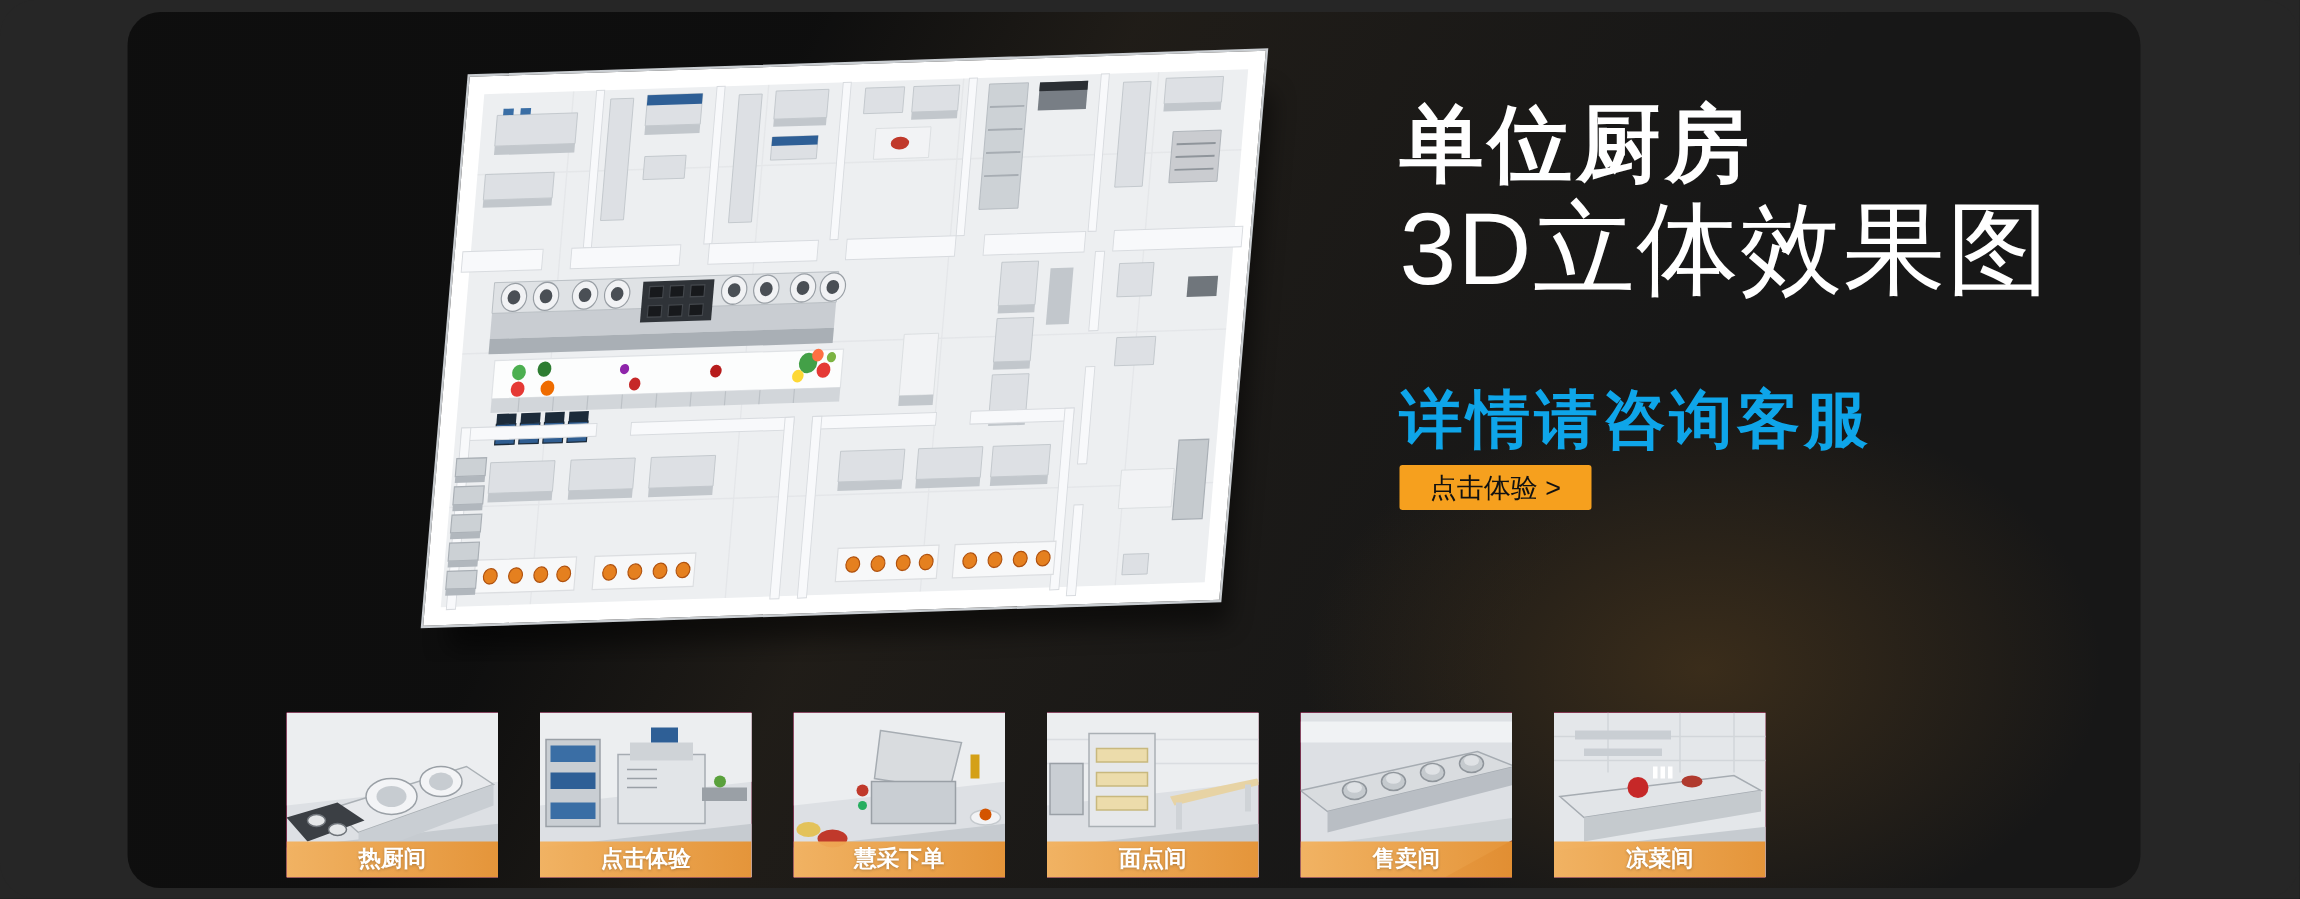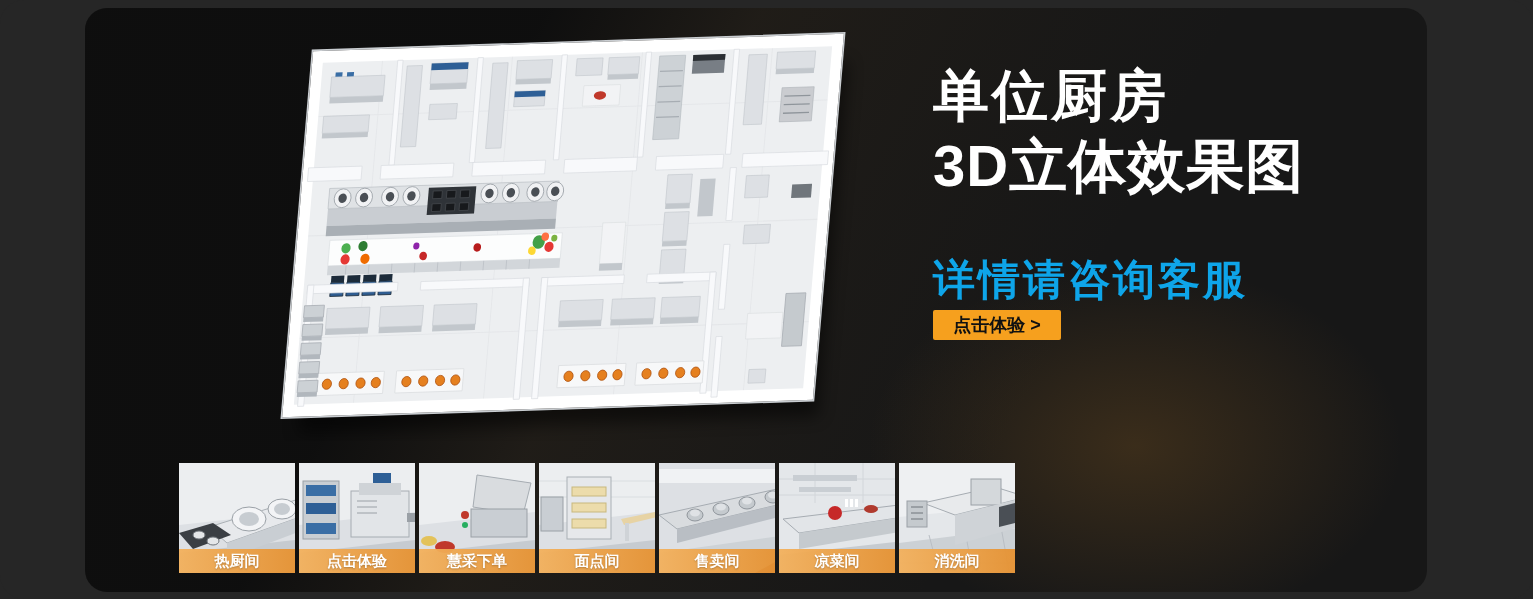--- a/index.html
+++ b/index.html
@@ -9,31 +9,31 @@
          border-radius:22px;overflow:hidden;}
   .beam{position:absolute;left:0;top:0;width:100%;height:100%;pointer-events:none;
         background:linear-gradient(118deg, rgba(0,0,0,0.38) 28%, rgba(96,68,30,0.12) 41%,
                    rgba(96,68,30,0.05) 56%, rgba(0,0,0,0) 70%);}
   .glow{position:absolute;left:760px;top:240px;width:580px;height:360px;pointer-events:none;
         background:radial-gradient(ellipse at 50% 55%, rgba(140,95,35,0.30), rgba(140,95,35,0) 65%);}
   .floorplan{position:absolute;left:143px;top:18px;width:680px;height:415px;}
 
   .title{position:absolute;left:848px;top:56px;margin:0;color:#fff;z-index:3;}
   .t1{display:block;font-size:56px;line-height:64px;font-weight:800;letter-spacing:3px;}
-  .t2{display:block;font-size:58px;line-height:76px;font-weight:700;letter-spacing:1px;text-align:right;}
+  .t2{display:block;font-size:68px;line-height:76px;font-weight:400;letter-spacing:1px;text-align:right;}
   .subtitle{position:absolute;left:848px;top:244px;font-size:42px;font-weight:800;
             letter-spacing:3px;color:#0ea5e9;z-index:3;}
   .cta{position:absolute;left:848px;top:302px;width:128px;height:30px;border:none;cursor:pointer;
-       background:#F6A01E;color:#111;font-size:18px;font-weight:700;border-radius:2px;
+       background:#F6A01E;color:#111;font-size:18px;font-weight:400;border-radius:2px;
        font-family:"Liberation Sans","DejaVu Sans",sans-serif;z-index:3;}
   .features{position:absolute;left:848px;top:344px;font-size:19px;line-height:27px;
             color:#ededed;letter-spacing:1px;z-index:3;}
 
   .thumbs{position:absolute;left:94px;top:455px;display:flex;gap:4px;z-index:3;}
-  .thumb{position:relative;width:116px;height:110px;margin:0;overflow:hidden;background:#be185d;}
+  .thumb{position:relative;width:141px;height:110px;margin:12px;overflow:hidden;background:#be185d;}
   .thumb svg{display:block;width:143px;height:110px;}
   .thumb-label{position:absolute;left:0;right:0;bottom:0;height:24px;line-height:24px;
                text-align:center;font-size:15px;font-weight:700;color:#fff;
                background:linear-gradient(90deg, rgba(243,177,93,0.95), rgba(230,146,50,0.95));
                text-shadow:0 1px 2px rgba(0,0,0,0.25);}
   .wall{fill:#f8f9fb;stroke:#d8dbdf;stroke-width:0.8;}
   .etop{fill:#dde0e4;stroke:#bfc4c9;stroke-width:0.7;}
   .efront{fill:#c2c7cc;}
   .wtop{fill:#f2f3f5;stroke:#d9dcdf;stroke-width:0.7;}
 </style>
@@ -358,31 +358,16 @@
           <polygon points="20,70 138,52 138,66 20,86" fill="#c5cace"></polygon>
           <circle cx="56" cy="50" r="7" fill="#c62828"></circle>
             <ellipse cx="92" cy="46" rx="7" ry="4" fill="#b03a2e"></ellipse>
           <rect x="66" y="36" width="3" height="8" fill="#ffffff"></rect>
             <rect x="71" y="36" width="3" height="8" fill="#ffffff"></rect>
             <rect x="76" y="36" width="3" height="8" fill="#ffffff"></rect>
         </svg>
         <figcaption class="thumb-label">凉菜间</figcaption>
       </figure>
 
-      <figure class="thumb">
-        <svg viewBox="0 0 143 110">
-          <rect width="143" height="110" fill="#e4e7ea"></rect>
-            <polygon points="0,0 143,0 143,40 0,54" fill="#eef0f2"></polygon>
-          <polygon points="0,80 143,62 143,110 0,110" fill="#ccd1d5"></polygon>
-          <path d="M0,88h143 M0,100h143 M30,72l10,38 M66,68l8,42 M102,64l8,44" stroke="#b9bec4"></path>
-          <polygon points="24,40 96,24 128,34 56,52" fill="#e8eaec" stroke="#a6acb2"></polygon>
-          <rect x="72" y="16" width="30" height="26" fill="#d4d8db" stroke="#9aa0a6"></rect>
-          <polygon points="56,52 128,34 128,62 56,82" fill="#cfd3d7"></polygon>
-          <polygon points="100,44 124,38 124,58 100,64" fill="#4a4f55"></polygon>
-          <rect x="8" y="38" width="20" height="26" fill="#c5cace" stroke="#9aa0a6"></rect>
-          <path d="M12,44h12 M12,50h12 M12,56h12" stroke="#6f747a"></path>
-        </svg>
-        <figcaption class="thumb-label">消洗间</figcaption>
-      </figure>
 
     </div>
   </div>
 </div>
 
 </body></html>

